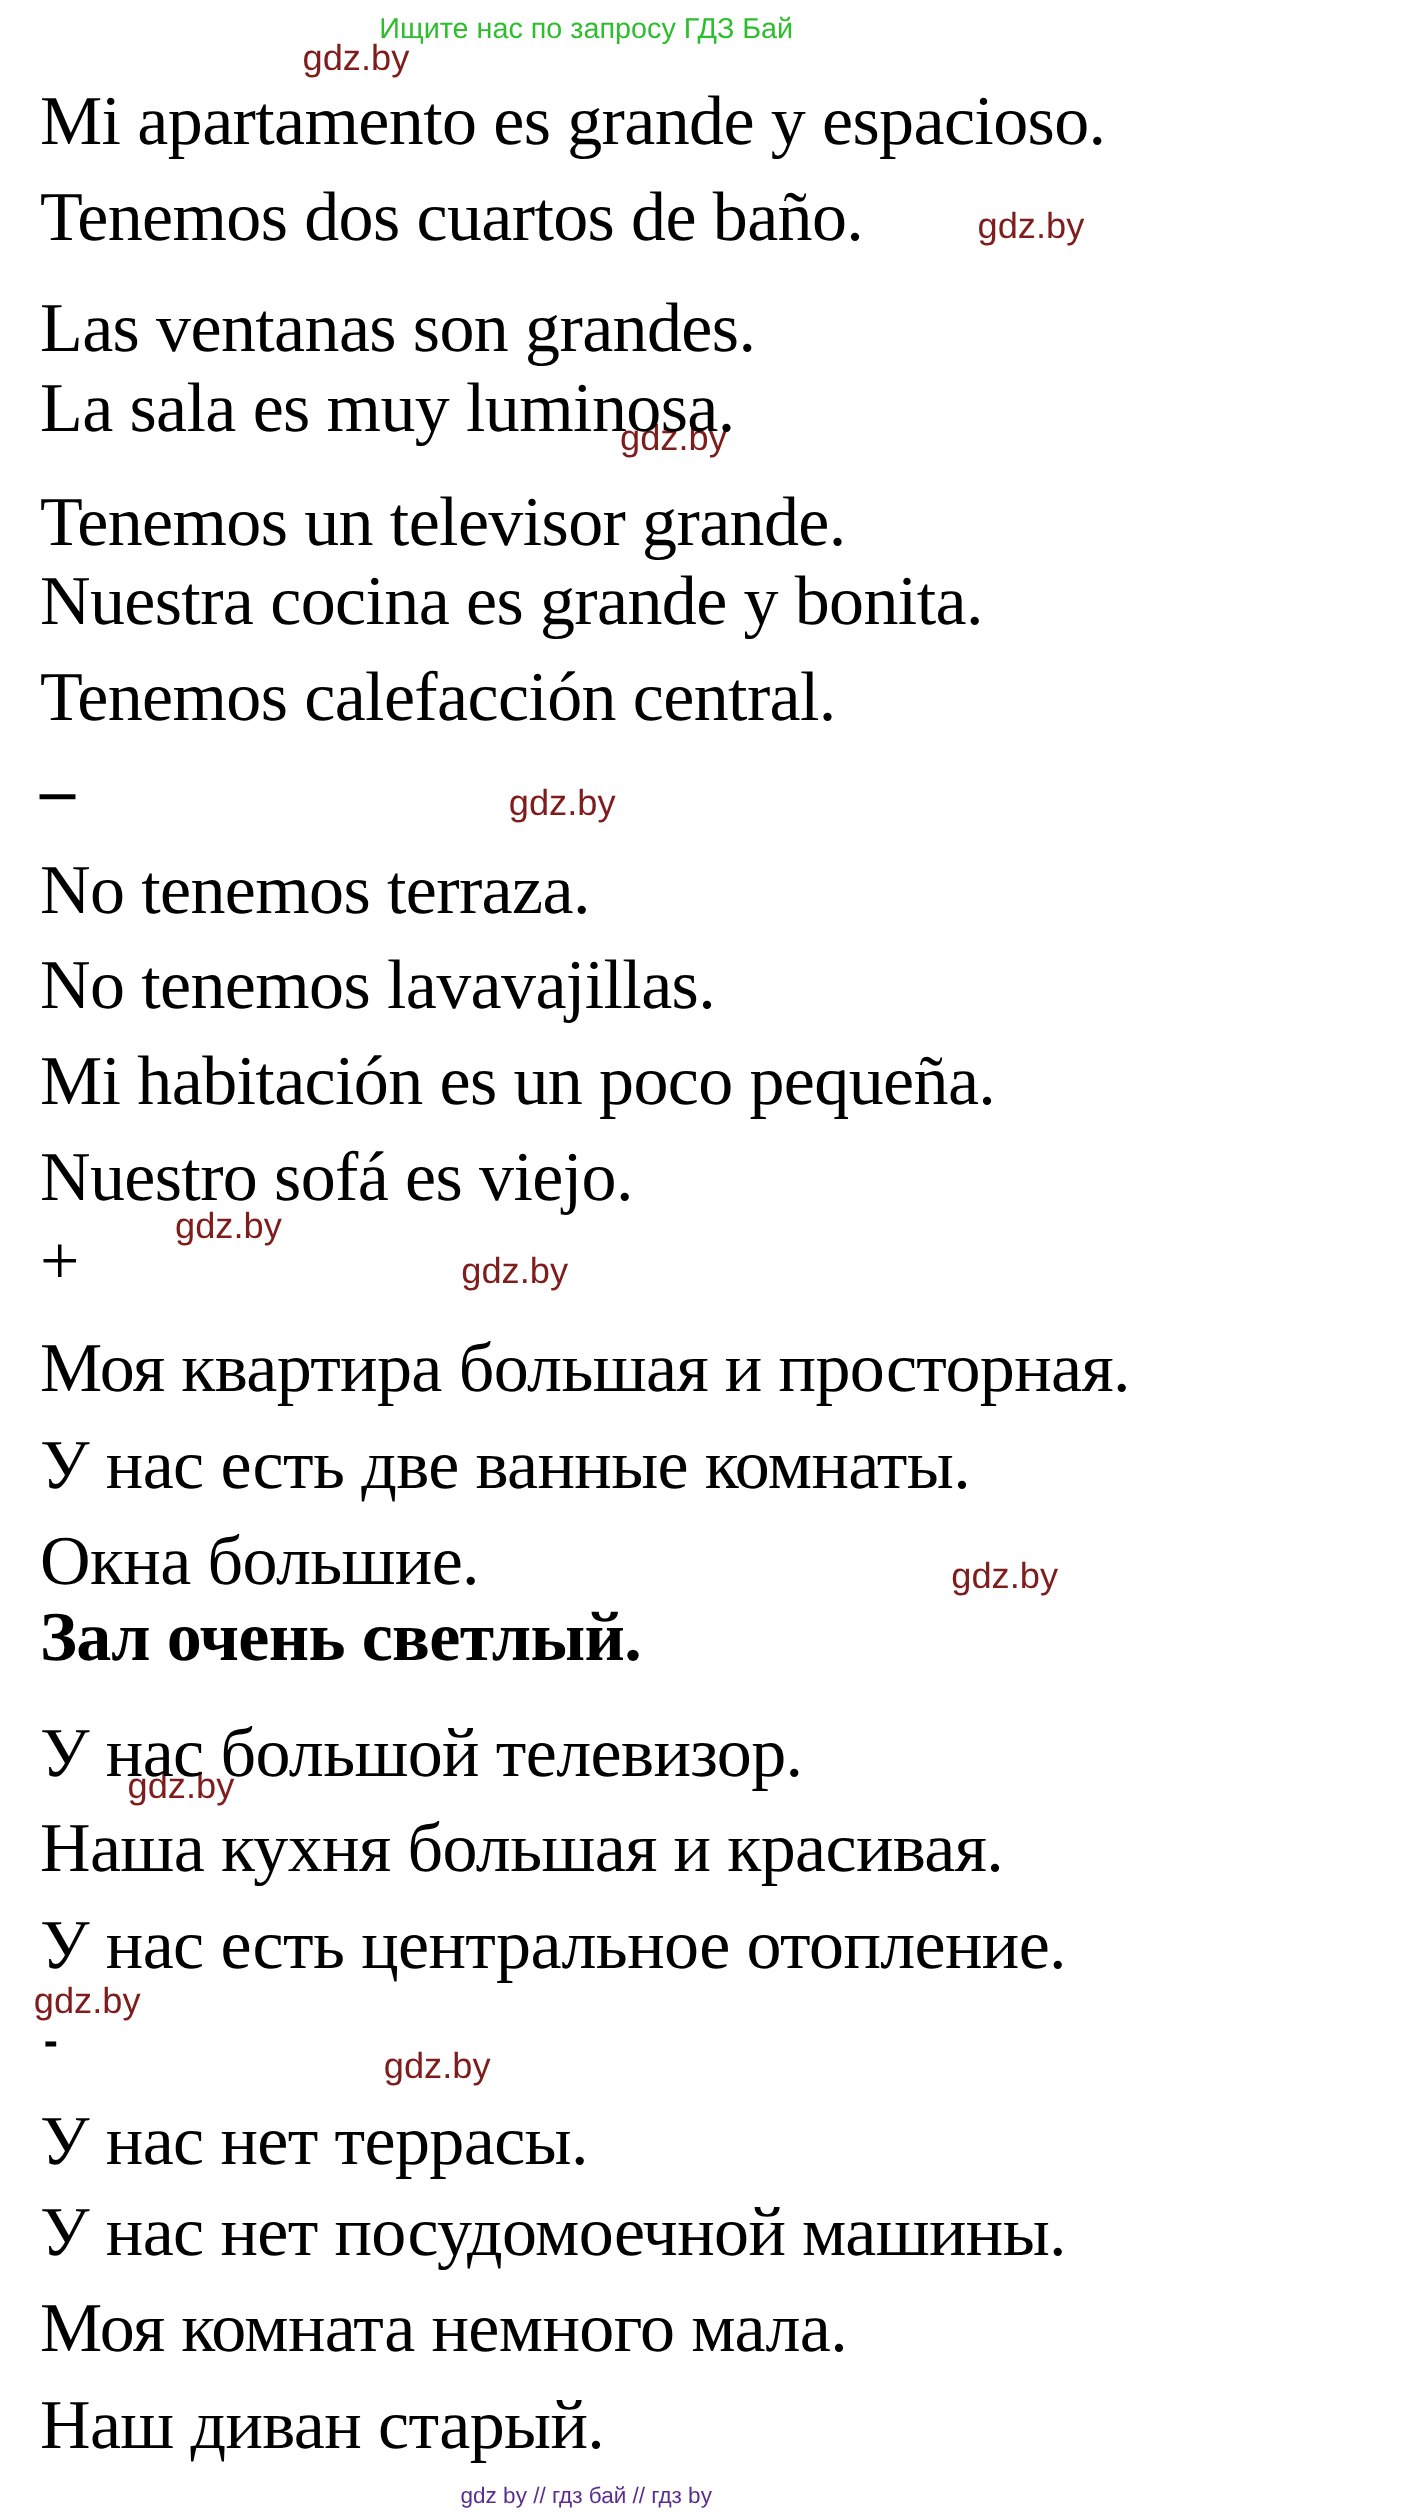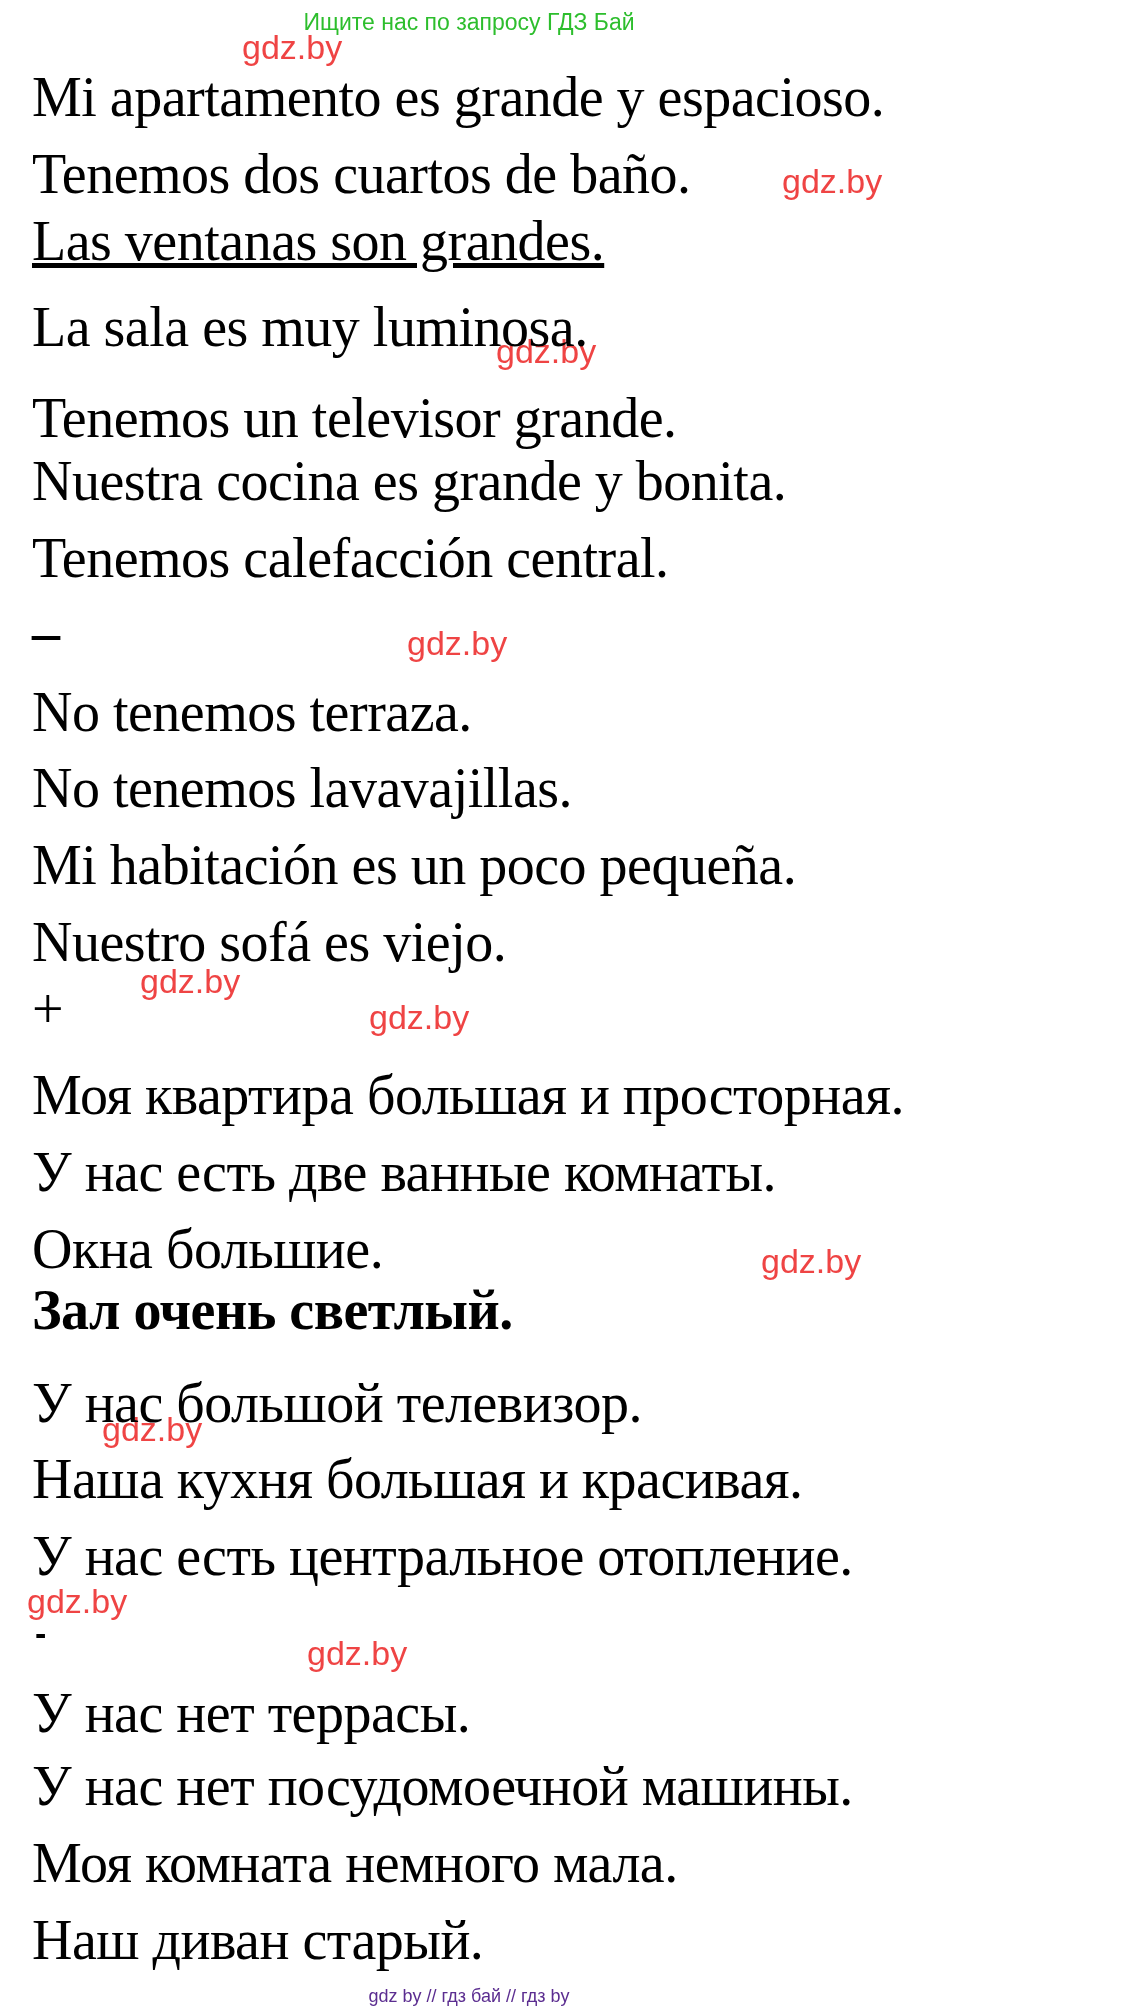--- a/index.html
+++ b/index.html
@@ -45,23 +45,23 @@
     left: 35px;
     font-family: "Liberation Sans", sans-serif;
     font-size: 34px;
     line-height: 40px;
     font-weight: 900;
     color: #000000;
   }
   .wm {
     position: absolute;
     font-family: "Liberation Sans", sans-serif;
-    font-size: 34px;
+    font-size: 29px;
     line-height: 34px;
-    color: #ef4444;
+    color: #7f1d1d;
     white-space: nowrap;
   }
   .footer-credits {
     position: absolute;
     top: 1984px;
     left: 0;
     width: 100%;
     text-align: center;
     font-family: "Liberation Sans", sans-serif;
     font-size: 18px;
@@ -85,21 +85,21 @@
   <div class="wm" style="left:140px; top:964px;">gdz.by</div>
   <div class="wm" style="left:369px; top:1000px;">gdz.by</div>
   <div class="wm" style="left:761px; top:1244px;">gdz.by</div>
   <div class="wm" style="left:102px; top:1412px;">gdz.by</div>
   <div class="wm" style="left:27px;  top:1584px;">gdz.by</div>
   <div class="wm" style="left:307px; top:1636px;">gdz.by</div>
   <div class="wm" style="left:982px; top:1836px;">gdz.by</div>
 
   <div class="line" style="top:59px;">Mi apartamento es grande y espacioso.</div>
   <div class="line" style="top:136px;">Tenemos dos cuartos de baño.</div>
-  <div class="line" style="top:203px;text-decoration:underline;">Las ventanas son grandes.</div>
+  <div class="line" style="top:225px;">Las ventanas son grandes.</div>
   <div class="line" style="top:289px;">La sala es muy luminosa.</div>
   <div class="line" style="top:380px;">Tenemos un televisor grande.</div>
   <div class="line" style="top:443px;">Nuestra cocina es grande y bonita.</div>
   <div class="line" style="top:520px;">Tenemos calefacción central.</div>
   <div class="line sym-dash" style="top:594px;">–</div>
   <div class="line" style="top:674px;">No tenemos terraza.</div>
   <div class="line" style="top:750px;">No tenemos lavavajillas.</div>
   <div class="line" style="top:827px;">Mi habitación es un poco pequeña.</div>
   <div class="line" style="top:904px;">Nuestro sofá es viejo.</div>
   <div class="line" style="top:971px;">+</div>

